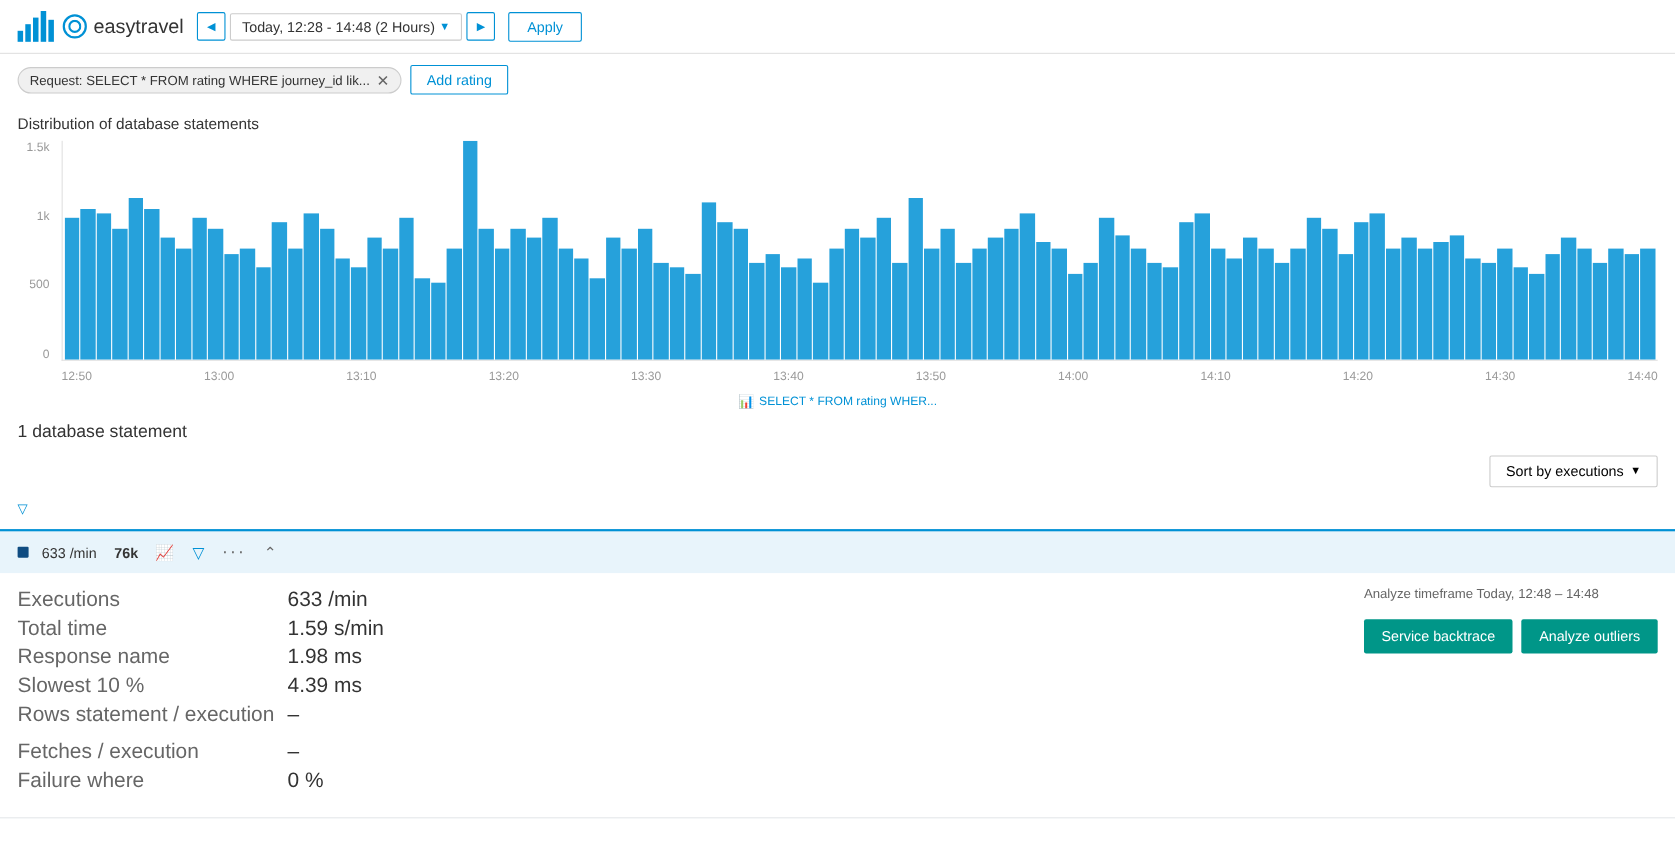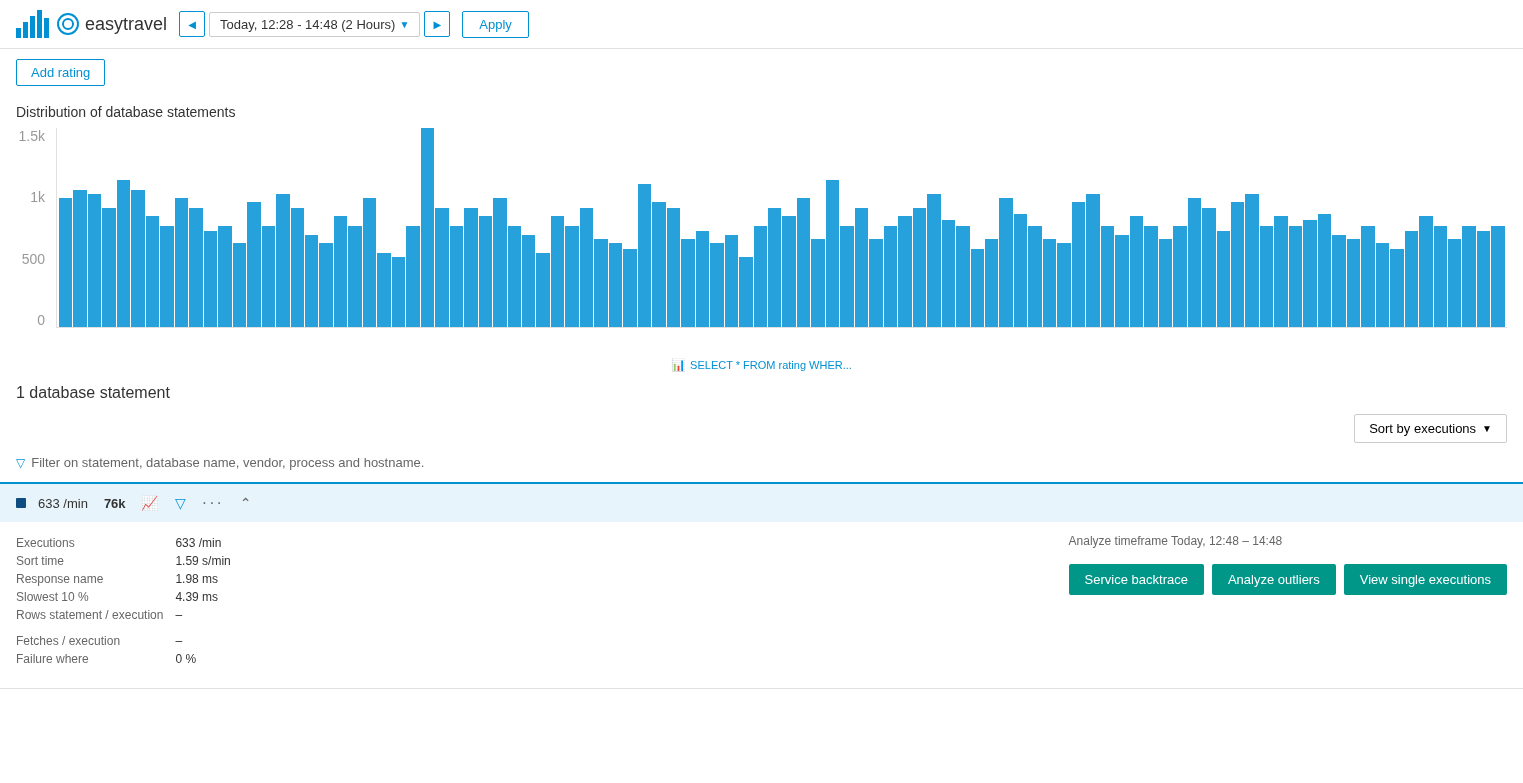--- a/index.html
+++ b/index.html
@@ -24,21 +24,21 @@
     .filter-tag-x { cursor: pointer; color: #666; font-size: 14px; line-height: 1; }
     .add-filter-btn { padding: 5px 14px; border: 1px solid #0091d5; color: #0091d5; background: #fff; border-radius: 2px; cursor: pointer; font-size: 13px; }
 
     
     .section-title { padding: 8px 16px; font-size: 14px; font-weight: 400; color: #333; }
 
     
     .chart-container { padding: 0 16px 0 16px; position: relative; }
     .chart-wrapper { position: relative; height: 220px; }
     .chart-y-labels { position: absolute; left: 0; top: 0; height: 100%; display: flex; flex-direction: column-reverse; justify-content: space-between; padding-bottom: 20px; width: 35px; }
-    .chart-y-label { font-size: 14px; color: #999; text-align: right; padding-right: 6px; }
+    .chart-y-label { font-size: 11px; color: #999; text-align: right; padding-right: 6px; }
     .chart-area { position: absolute; left: 40px; right: 0; top: 0; bottom: 20px; border-bottom: 1px solid #e0e0e0; border-left: 1px solid #e0e0e0; overflow: hidden; }
     .chart-bars { display: flex; align-items: flex-end; height: 100%; gap: 1px; padding: 0 2px; }
     .chart-bar { background: #0091d5; flex: 1; min-width: 3px; opacity: 0.85; }
     .chart-x-labels { position: absolute; left: 40px; right: 0; bottom: 0; display: flex; justify-content: space-between; }
     .chart-x-label { font-size: 11px; color: #999; }
     .count-title { font-size: 16px; font-weight: 400; color: #333; }
     .sort-row { display: flex; justify-content: flex-end; padding: 8px 16px; }
     .sort-btn { display: flex; align-items: center; gap: 6px; padding: 6px 14px; border: 1px solid #ccc; background: #fff; border-radius: 2px; cursor: pointer; font-size: 13px; }
 
     
@@ -56,21 +56,21 @@
     .meta-rate { font-size: 13px; color: #333; }
     .meta-count { font-size: 13px; color: #333; font-weight: 600; }
     .meta-icon { color: #0091d5; cursor: pointer; font-size: 14px; }
     .meta-dots { color: #666; cursor: pointer; font-size: 16px; letter-spacing: 2px; }
     .meta-chevron { color: #666; cursor: pointer; font-size: 14px; }
 
     
     .statement-detail { background: #fff; padding: 12px 16px 20px 16px; display: flex; gap: 40px; }
     .detail-stats { }
     .stats-table { border-collapse: collapse; }
-    .stats-table td { padding: 2px 12px 2px 0; font-size: 12px; margin-left: 20px; }
+    .stats-table td { padding: 2px 12px 2px 0; font-size: 19px; margin-left: 20px; }
     .stats-table td:first-child { color: #666; }
     .stats-table td:last-child { color: #333; font-weight: 500; }
     .stats-sep { height: 8px; }
     .detail-actions { display: flex; flex-direction: column; align-items: flex-start; gap: 10px; margin-left: auto; }
     .action-btns { display: flex; gap: 8px; }
     .action-btn { padding: 8px 16px; background: #009688; color: #fff; border: none; border-radius: 2px; cursor: pointer; font-size: 13px; font-weight: 500; white-space: nowrap; }
   </style>
 </head>
 <body>
 
@@ -97,20 +97,24 @@
       <span>Today, 12:28 - 14:48 (2 Hours)</span>
       <span style="color:#0091d5; font-size:10px;">▼</span>
     </div>
     <button class="nav-btn">▶</button>
   </div>
 
   <button class="apply-btn">Apply</button>
 </div>
 
 <div class="filters">
+  <div class="filter-tag">
+    <span>Request: SELECT * FROM rating WHERE journey_id lik...</span>
+    <span class="filter-tag-x">✕</span>
+  </div>
   <button class="add-filter-btn">Add rating</button>
 </div>
 
 <div class="section-title">Distribution of database statements</div>
 <div class="chart-container">
   <div class="chart-wrapper">
     <div class="chart-y-labels">
       <span class="chart-y-label">0</span>
       <span class="chart-y-label">500</span>
       <span class="chart-y-label">1k</span>
@@ -213,40 +217,53 @@
           <div class="chart-bar" style="height: 39%;"></div>
           <div class="chart-bar" style="height: 48%;"></div>
           <div class="chart-bar" style="height: 56%;"></div>
           <div class="chart-bar" style="height: 51%;"></div>
           <div class="chart-bar" style="height: 44%;"></div>
           <div class="chart-bar" style="height: 51%;"></div>
           <div class="chart-bar" style="height: 48%;"></div>
           <div class="chart-bar" style="height: 51%;"></div>
         </div>
     </div>
+    <div class="chart-x-labels">
+      <span class="chart-x-label">12:50</span>
+      <span class="chart-x-label">13:00</span>
+      <span class="chart-x-label">13:10</span>
+      <span class="chart-x-label">13:20</span>
+      <span class="chart-x-label">13:30</span>
+      <span class="chart-x-label">13:40</span>
+      <span class="chart-x-label">13:50</span>
+      <span class="chart-x-label">14:00</span>
+      <span class="chart-x-label">14:10</span>
+      <span class="chart-x-label">14:20</span>
+      <span class="chart-x-label">14:30</span>
+      <span class="chart-x-label">14:40</span>
+    </div>
     <div style="position:absolute; bottom:-24px; left:50%; transform:translateX(-50%); display:flex; align-items:center; gap:4px; font-size:11px; color:#0091d5; white-space:nowrap;">
       <span style="font-size:12px;">📊</span>
       <span>SELECT * FROM rating WHER...</span>
     </div>
   </div>
 </div>
 
 <div style="padding: 36px 16px 4px 16px;">
   <span class="count-title">1 database statement</span>
 </div>
 <div class="sort-row">
   <button class="sort-btn">
     <span>Sort by executions</span>
     <span style="font-size:10px;">▼</span>
   </button>
 </div>
 
 <div class="filter-hint">
   <span class="filter-icon">▽</span>
-  <span>Filter on statement, database name, vendor, process and hostname.</span>
 </div>
 
 <div class="statement-row">
   <div class="statement-header">
     <div class="statement-indicator"></div>
     <div class="statement-meta">
       <span class="meta-rate">633 /min</span>
       <span class="meta-count">76k</span>
       <span class="meta-icon">📈</span>
       <span class="meta-icon">▽</span>
@@ -257,21 +274,21 @@
 
   <div class="statement-detail">
     <div class="detail-stats">
       <table class="stats-table">
         <tbody>
             <tr>
           <td>Executions</td>
           <td>633 /min</td>
         </tr>
         <tr>
-          <td>Sort time</td>
+          <td>Total time</td>
           <td>1.59 s/min</td>
         </tr>
         <tr>
           <td>Response name</td>
           <td>1.98 ms</td>
         </tr>
         <tr>
           <td>Slowest 10 %</td>
           <td>4.39 ms</td>
         </tr>
@@ -292,17 +309,16 @@
         </tr>
       </tbody>
         </table>
     </div>
 
     <div class="detail-actions">
       <div style="font-size:12px; color:#666; margin-bottom:6px;">Analyze timeframe Today, 12:48 – 14:48</div>
       <div class="action-btns">
         <button class="action-btn">Service backtrace</button>
         <button class="action-btn">Analyze outliers</button>
-        <button class="action-btn">View single executions</button>
       </div>
     </div>
   </div>
 </div>
 
 </body></html>

